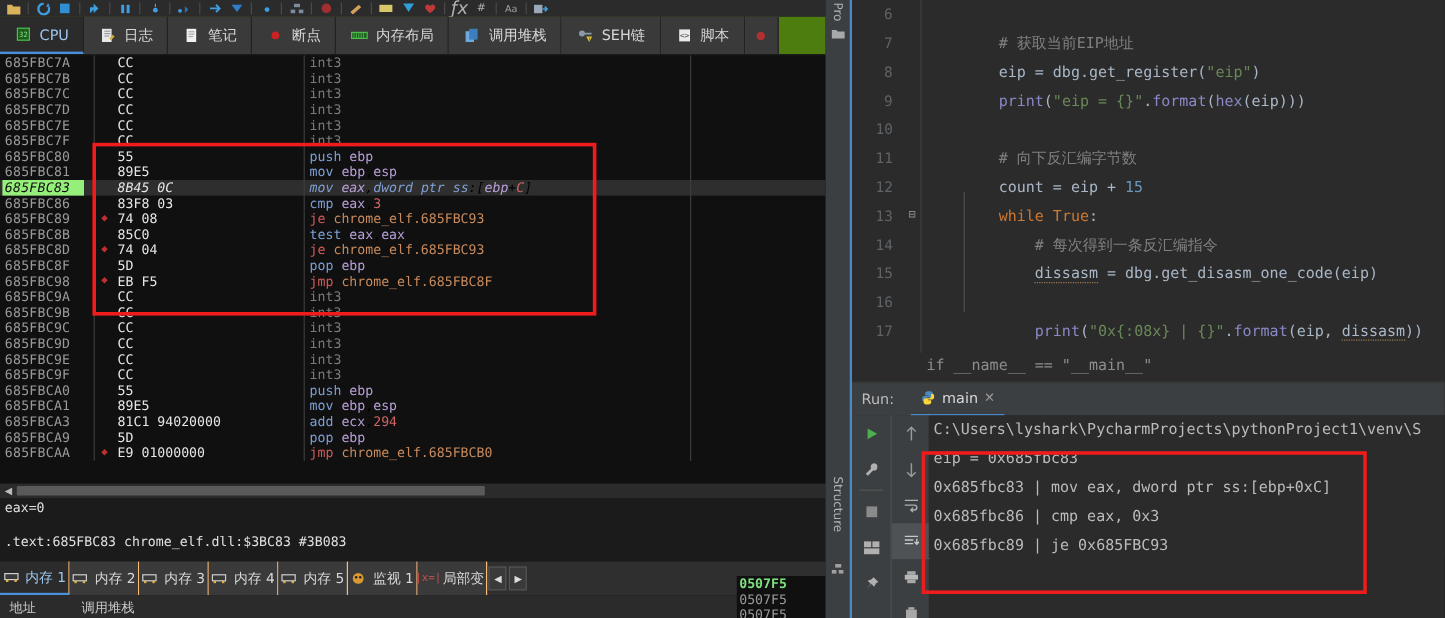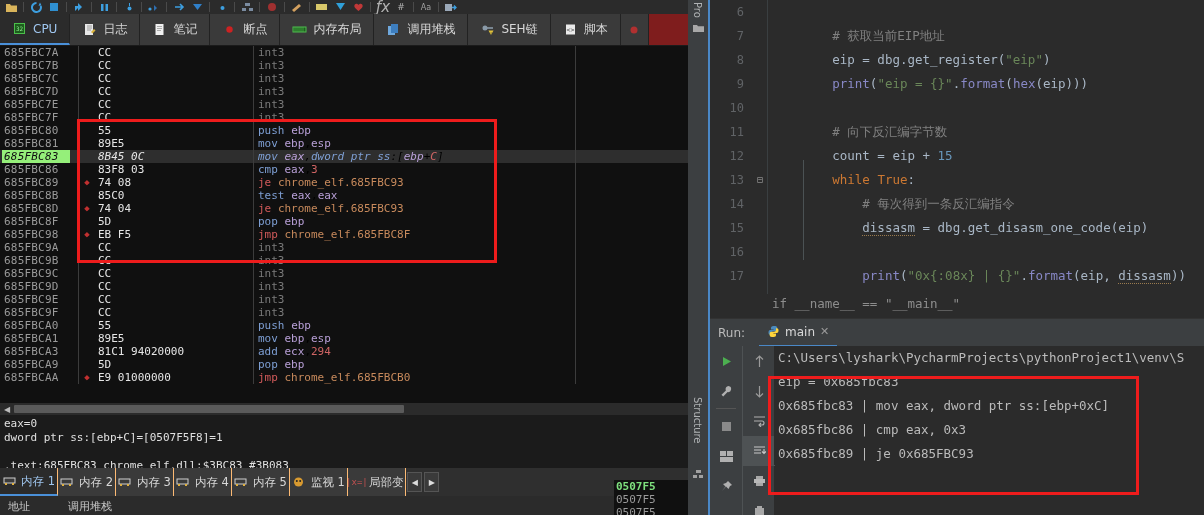--- a/index.html
+++ b/index.html
@@ -10,21 +10,21 @@
 
   
   #dbg { position:absolute; left:0; top:0; width:688px; height:515px; background:#1b1b1b; }
 
   #dbg-toolbar { position:absolute; left:0; top:0; width:688px; height:14px;
     background:#2b2b2b; display:flex; align-items:center; gap:0px; padding-left:2px; }
   .tb-ico { width:18px; height:12px; display:flex; align-items:center; justify-content:center; }
   .tb-sep { width:1px; height:10px; background:#4a4a4a; margin:0 3px; }
 
   #dbg-tabs { position:absolute; left:0; top:14px; width:688px; height:32px;
-    background:#7f1d1d; display:flex; align-items:stretch; border-bottom:1px solid #1b1b1b; }
+    background:#4d7c0f; display:flex; align-items:stretch; border-bottom:1px solid #1b1b1b; }
   .dtab { display:flex; align-items:center; gap:6px; padding:0 12px;
     border-right:1px solid #222; color:#d8d8d8; font-size:12px; white-space:nowrap;
     background:#3a3a3a; }
   .dtab.sel { background:#2b2b2b; color:#9fc6ef; border-bottom:2px solid #4a90d9; }
   .dtab .ti { width:15px; height:15px; display:inline-flex; align-items:center; justify-content:center; font-size:11px; }
 
   #disasm { position:absolute; left:0; top:46px; width:688px; height:357px;
     background:#101010; overflow:hidden; font-family:"DejaVu Sans Mono", monospace; font-size:11px; }
   .drow { position:relative; height:13px; line-height:13px; white-space:nowrap; }
   .drow.cur { background:#2e2e2e;font-style:italic; }
@@ -572,21 +572,20 @@
       </div>
     <div id="redbox-dis"></div>
 
     <div id="dhscroll">
       <span class="arr">◀</span>
       <div class="bar" style="width:390px;"></div>
     </div>
 
     <div id="dinfo">
       <div>eax=0</div>
-      <div>dword ptr ss:[ebp+C]=[0507F5F8]=1</div>
       <div></div>
       <div>.text:685FBC83 chrome_elf.dll:$3BC83 #3B083</div>
     </div>
 
     <div id="dbottabs">
       <div class="btab sel">
         <span class="ti">
             <svg class="ico-svg" width="13" height="12" viewBox="0 0 13 12">
               <rect x="1" y="3" width="11" height="5" fill="#3a3a3a" stroke="#cfcfcf"></rect>
               <rect x="2" y="8" width="2" height="2" fill="#e0b040"></rect>

